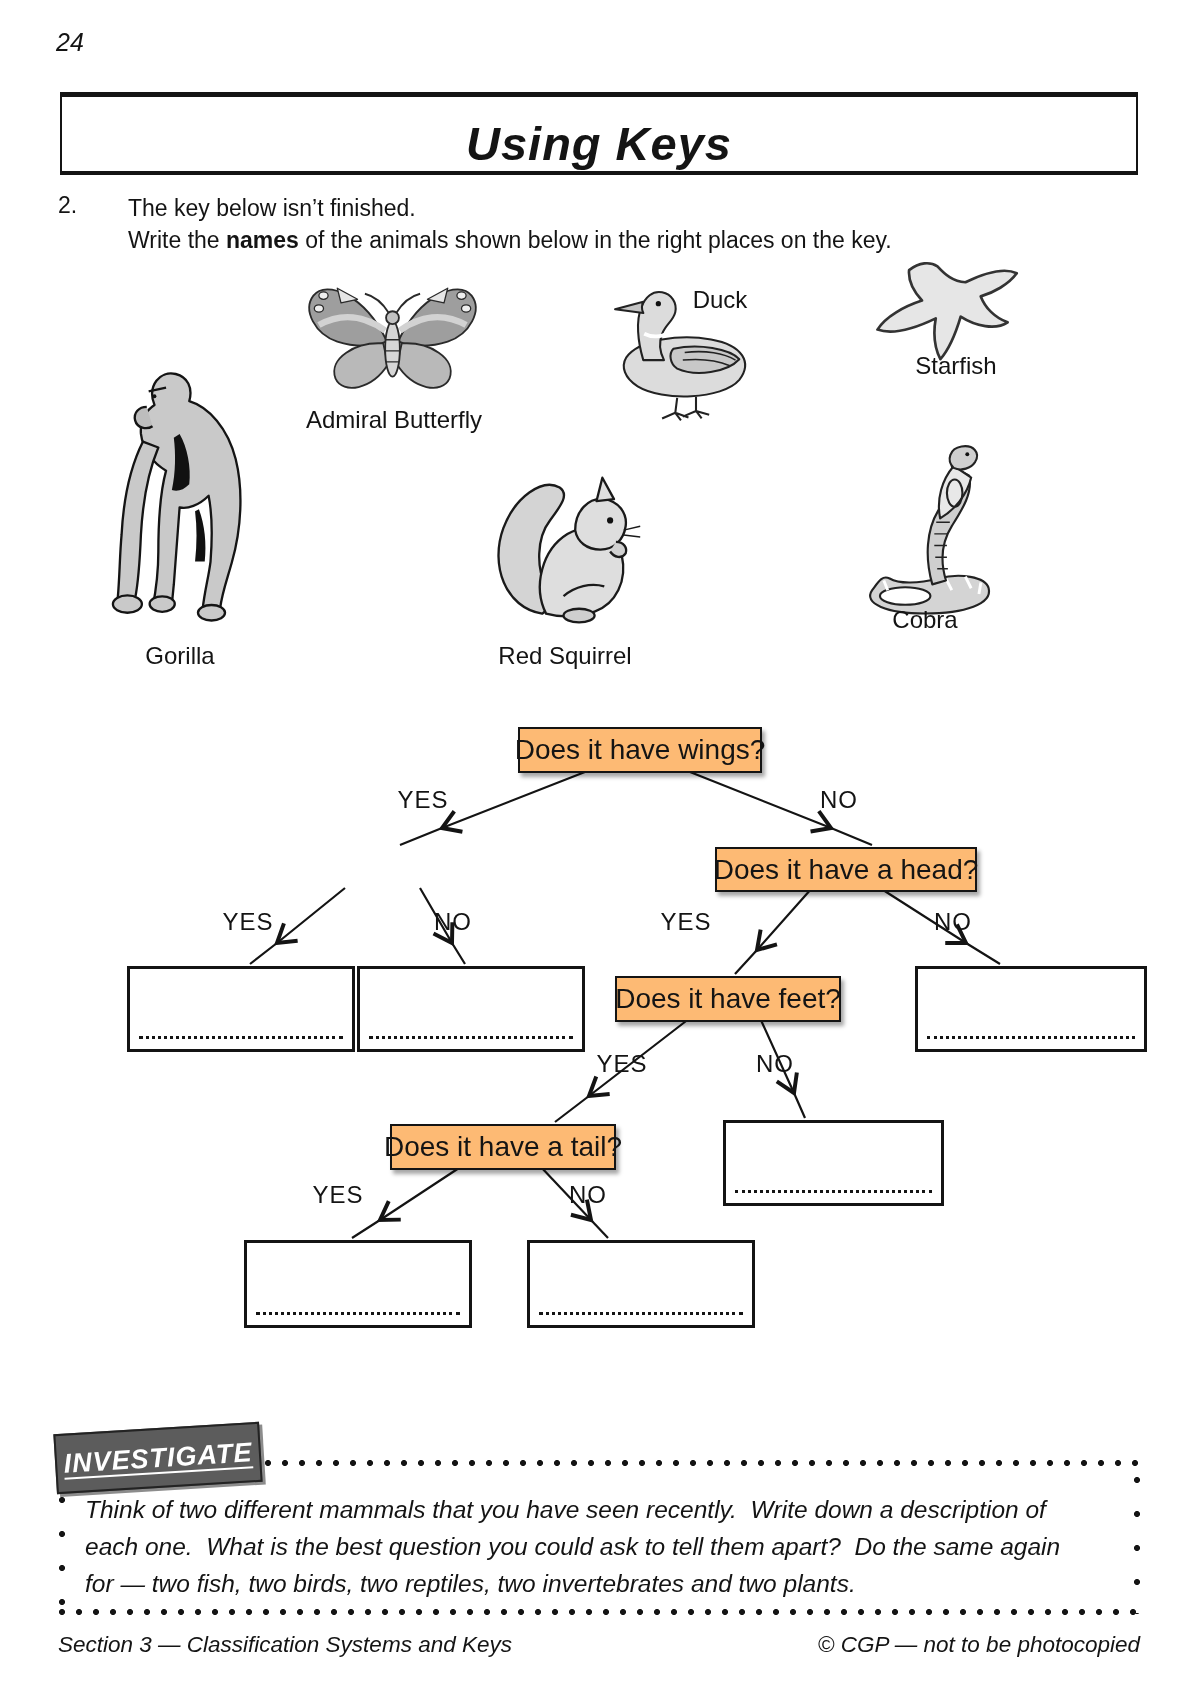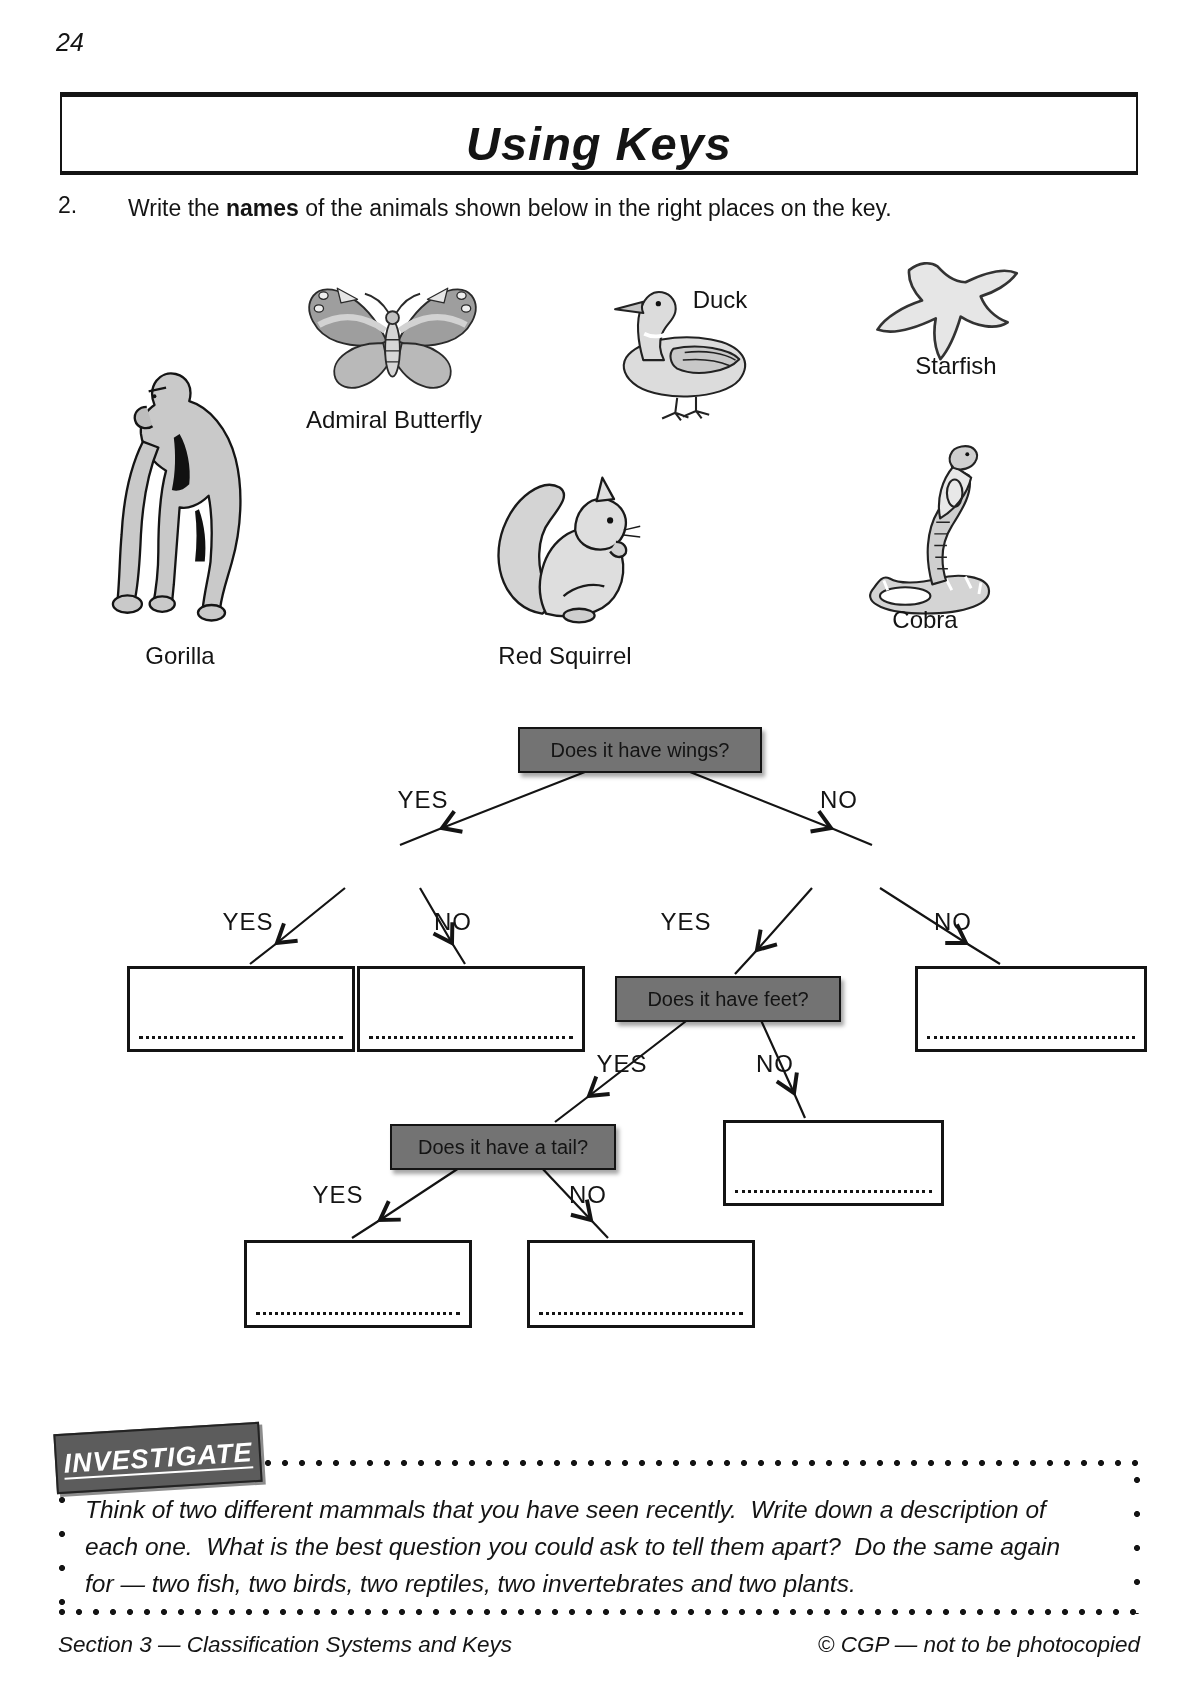--- a/index.html
+++ b/index.html
@@ -6,22 +6,22 @@
   .page{position:relative;width:1200px;height:1698px;background:#ffffff;overflow:hidden;
         font-family:"Liberation Sans", sans-serif;color:#141414;}
   .abs{position:absolute;}
   .page-num{left:56px;top:28px;font-size:25px;font-weight:normal;font-style:italic;}
   .title-box{left:60px;top:92px;width:1074px;height:74px;border:2px solid #141414;
              border-top-width:5px;border-bottom-width:4px;display:flex;align-items:flex-end;justify-content:center;}
   .title-text{font-size:47px;font-weight:bold;font-style:italic;letter-spacing:1px;}
   .q-num{left:58px;top:192px;font-size:23px;}
   .q-text{left:128px;top:192px;font-size:23px;line-height:32px;}
   .animal-label{font-size:24px;text-align:center;}
-  .qbox{background:#737373;border:2.5px solid #141414;box-shadow:3px 4px 4px rgba(0,0,0,.35);
-        display:flex;align-items:center;justify-content:center;font-size:20px;white-space:nowrap;}
+  .qbox{background:#fdba74;border:2.5px solid #141414;box-shadow:3px 4px 4px rgba(0,0,0,.35);
+        display:flex;align-items:center;justify-content:center;font-size:28px;white-space:nowrap;}
   .abox{background:#ffffff;border:3px solid #141414;}
   .write-line{position:absolute;left:9px;right:9px;bottom:10px;height:18px;
               border-bottom:3px dotted #141414;font-size:16px;}
   .yn{width:66px;text-align:center;font-size:24px;letter-spacing:1px;}
   .connectors{left:0;top:0;pointer-events:none;}
   .badge{left:55px;top:1428px;width:202px;height:56px;background:#5c5c5c;border:2px solid #232323;
          transform:rotate(-3.5deg);box-shadow:3px 3px 0 rgba(0,0,0,.45);
          display:flex;align-items:center;justify-content:center;}
   .badge span{color:#ffffff;font-size:27px;font-weight:bold;font-style:italic;
               text-decoration:underline;text-underline-offset:5px;letter-spacing:1px;}
@@ -39,20 +39,21 @@
 <div class="page">
 
   <div class="abs page-num">24</div>
 
   <div class="abs title-box">
     <span class="title-text">Using Keys</span>
   </div>
 
   <div class="abs q-num">2.</div>
   <div class="abs q-text">
+    <div>The key below isn’t finished.</div>
     <div><span>Write the </span><b>names</b><span> of the animals shown below in the right places on the key.</span></div>
   </div>
 
   <svg class="abs" style="left:300px;top:268px" width="185" height="138" viewBox="0 0 200 150">
     <g stroke="#2a2a2a" stroke-width="2" stroke-linejoin="round">
       <path d="M93,78 C70,30 28,12 14,30 C2,46 16,72 40,80 C58,86 80,86 93,80 Z" fill="#9e9e9e"></path>
       <path d="M107,78 C130,30 172,12 186,30 C198,46 184,72 160,80 C142,86 120,86 107,80 Z" fill="#9e9e9e"></path>
       <path d="M20,62 C45,48 70,52 92,68" fill="none" stroke="#d2d2d2" stroke-width="7"></path>
       <path d="M180,62 C155,48 130,52 108,68" fill="none" stroke="#d2d2d2" stroke-width="7"></path>
       <path d="M90,82 C60,80 30,98 38,120 C46,138 78,132 95,105 Z" fill="#b9b9b9"></path>
@@ -150,20 +151,21 @@
     <path class="ln" marker-mid="url(#arr)" d="M420,888 L452,943 L465,964"></path>
     <path class="ln" marker-mid="url(#arr)" d="M812,888 L757,950 L735,974"></path>
     <path class="ln" marker-mid="url(#arr)" d="M880,888 L966,943 L1000,964"></path>
     <path class="ln" marker-mid="url(#arr)" d="M690,1018 L589,1096 L555,1122"></path>
     <path class="ln" marker-mid="url(#arr)" d="M760,1018 L794,1093 L805,1118"></path>
     <path class="ln" marker-mid="url(#arr)" d="M462,1166 L380,1220 L352,1238"></path>
     <path class="ln" marker-mid="url(#arr)" d="M540,1166 L591,1220 L608,1238"></path>
   </svg>
 
   <div class="abs qbox" style="left:518px;top:727px;width:240px;height:42px">Does it have wings?</div>
+  <div class="abs qbox" style="left:715px;top:847px;width:258px;height:41px">Does it have a head?</div>
   <div class="abs qbox" style="left:615px;top:976px;width:222px;height:42px">Does it have feet?</div>
   <div class="abs qbox" style="left:390px;top:1124px;width:222px;height:42px">Does it have a tail?</div>
 
   <div class="abs yn" style="left:390px;top:786px">YES</div>
   <div class="abs yn" style="left:806px;top:786px">NO</div>
   <div class="abs yn" style="left:215px;top:908px">YES</div>
   <div class="abs yn" style="left:420px;top:908px">NO</div>
   <div class="abs yn" style="left:653px;top:908px">YES</div>
   <div class="abs yn" style="left:920px;top:908px">NO</div>
   <div class="abs yn" style="left:589px;top:1050px">YES</div>

